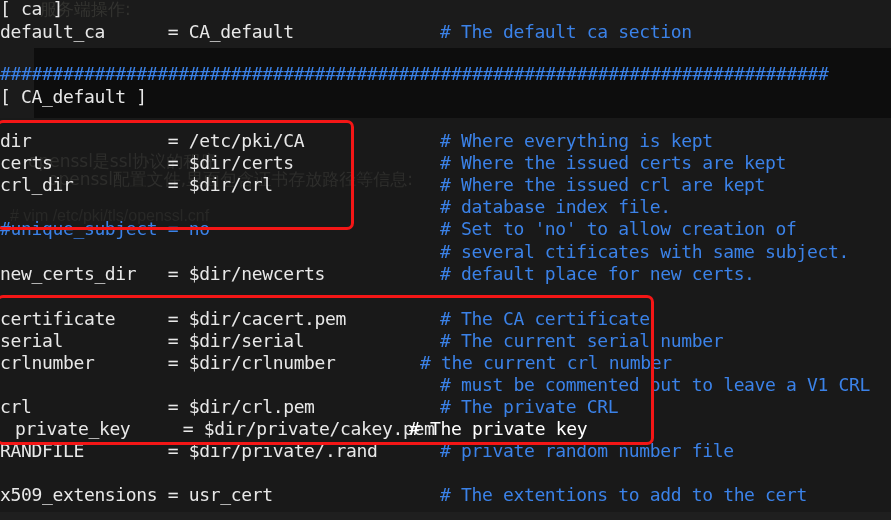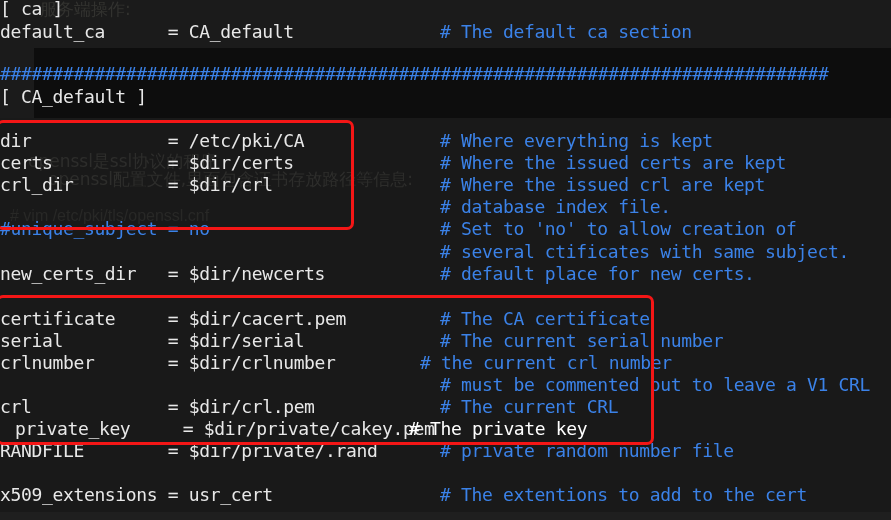--- a/index.html
+++ b/index.html
@@ -152,21 +152,21 @@
     <div class="tline" style="top:263px;"><span class="k">new_certs_dir   = $dir/newcerts</span><span class="c" style="position:absolute;left:440px;text-align:center;"># default place for new certs.</span></div>
 
     <div class="tline" style="top:308px;"><span class="k">certificate     = $dir/cacert.pem</span><span class="c" style="position:absolute;left:440px;"># The CA certificate</span></div>
 
     <div class="tline" style="top:330px;"><span class="k">serial          = $dir/serial</span><span class="c" style="position:absolute;left:440px;"># The current serial number</span></div>
 
     <div class="tline" style="top:352px;"><span class="k">crlnumber       = $dir/crlnumber</span><span class="c" style="position:absolute;left:420px;"># the current crl number</span></div>
 
     <div class="tline" style="top:374px;"><span class="c" style="position:absolute;left:440px;"># must be commented out to leave a V1 CRL</span></div>
 
-    <div class="tline" style="top:396px;"><span class="k">crl             = $dir/crl.pem</span><span class="c" style="position:absolute;left:440px;"># The current CRL</span></div>
+    <div class="tline" style="top:396px;"><span class="k">crl             = $dir/crl.pem</span><span class="c" style="position:absolute;left:440px;"># The private CRL</span></div>
 
     <div class="tline" style="top:418px;padding-left:15px;"><span class="k">private_key     = $dir/private/cakey.pem</span><span class="cw" style="position:absolute;left:409px;"># The private key</span></div>
 
     <div class="tline" style="top:440px;"><span class="k">RANDFILE        = $dir/private/.rand</span><span class="c" style="position:absolute;left:440px;"># private random number file</span></div>
 
     <div class="tline" style="top:484px;"><span class="k">x509_extensions = usr_cert</span><span class="c" style="position:absolute;left:440px;"># The extentions to add to the cert</span></div>
 
   </div>
 
   <div class="redbox" id="redbox-1"></div>

